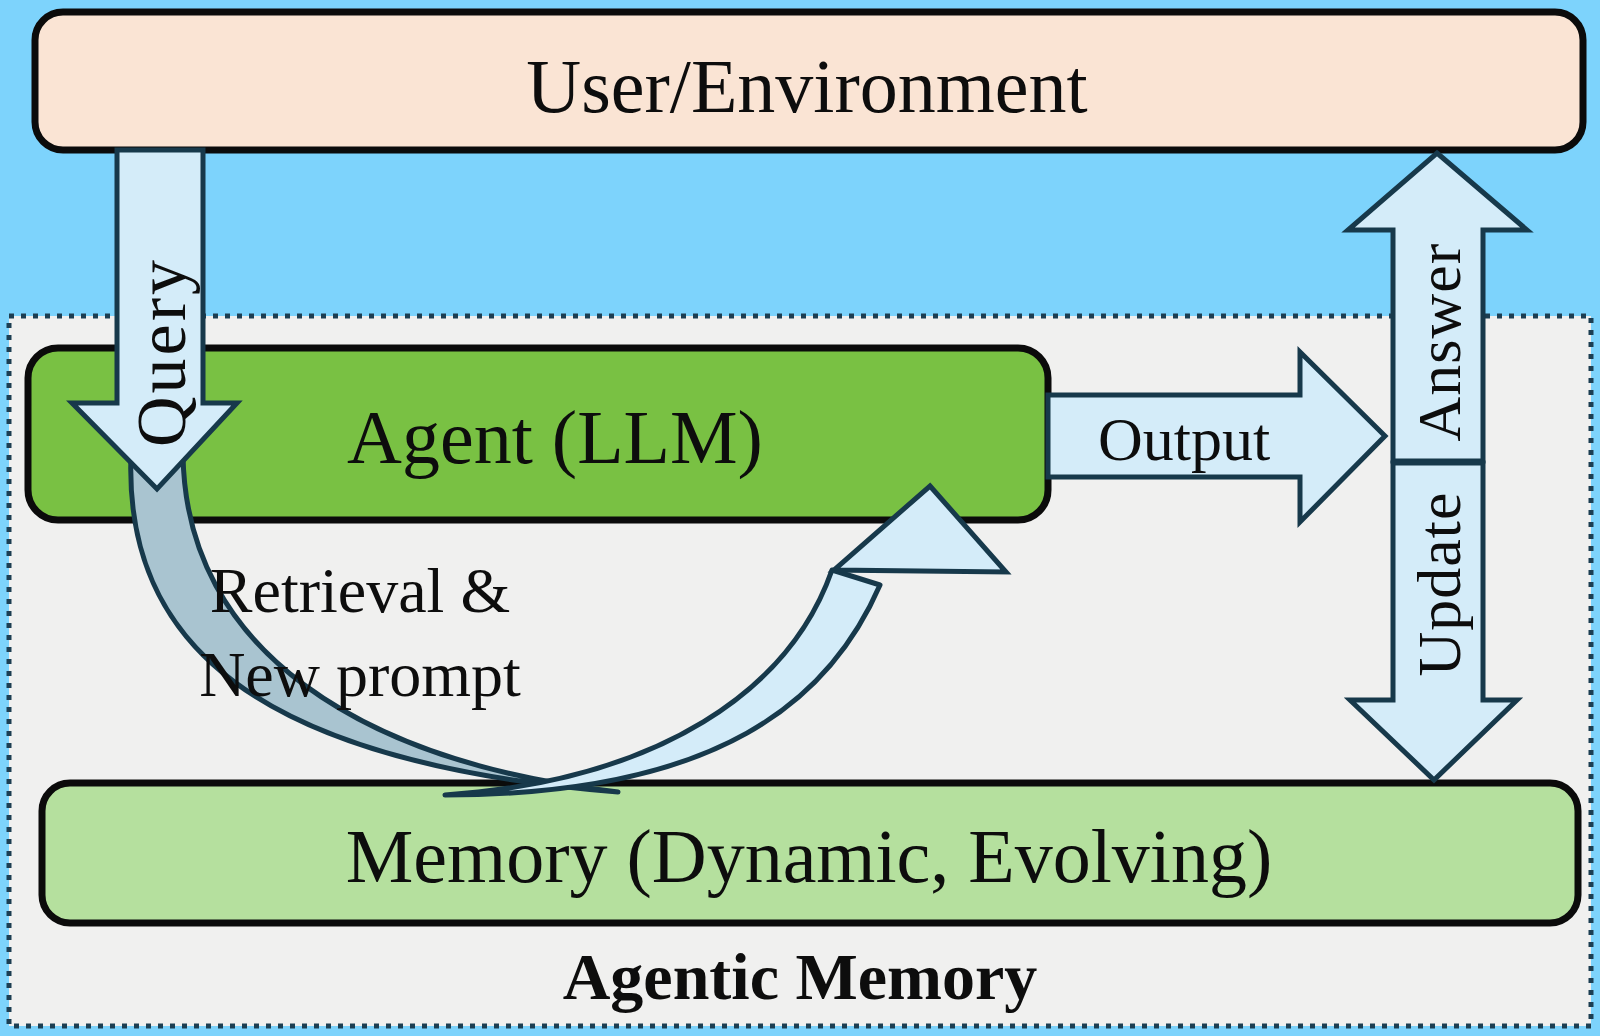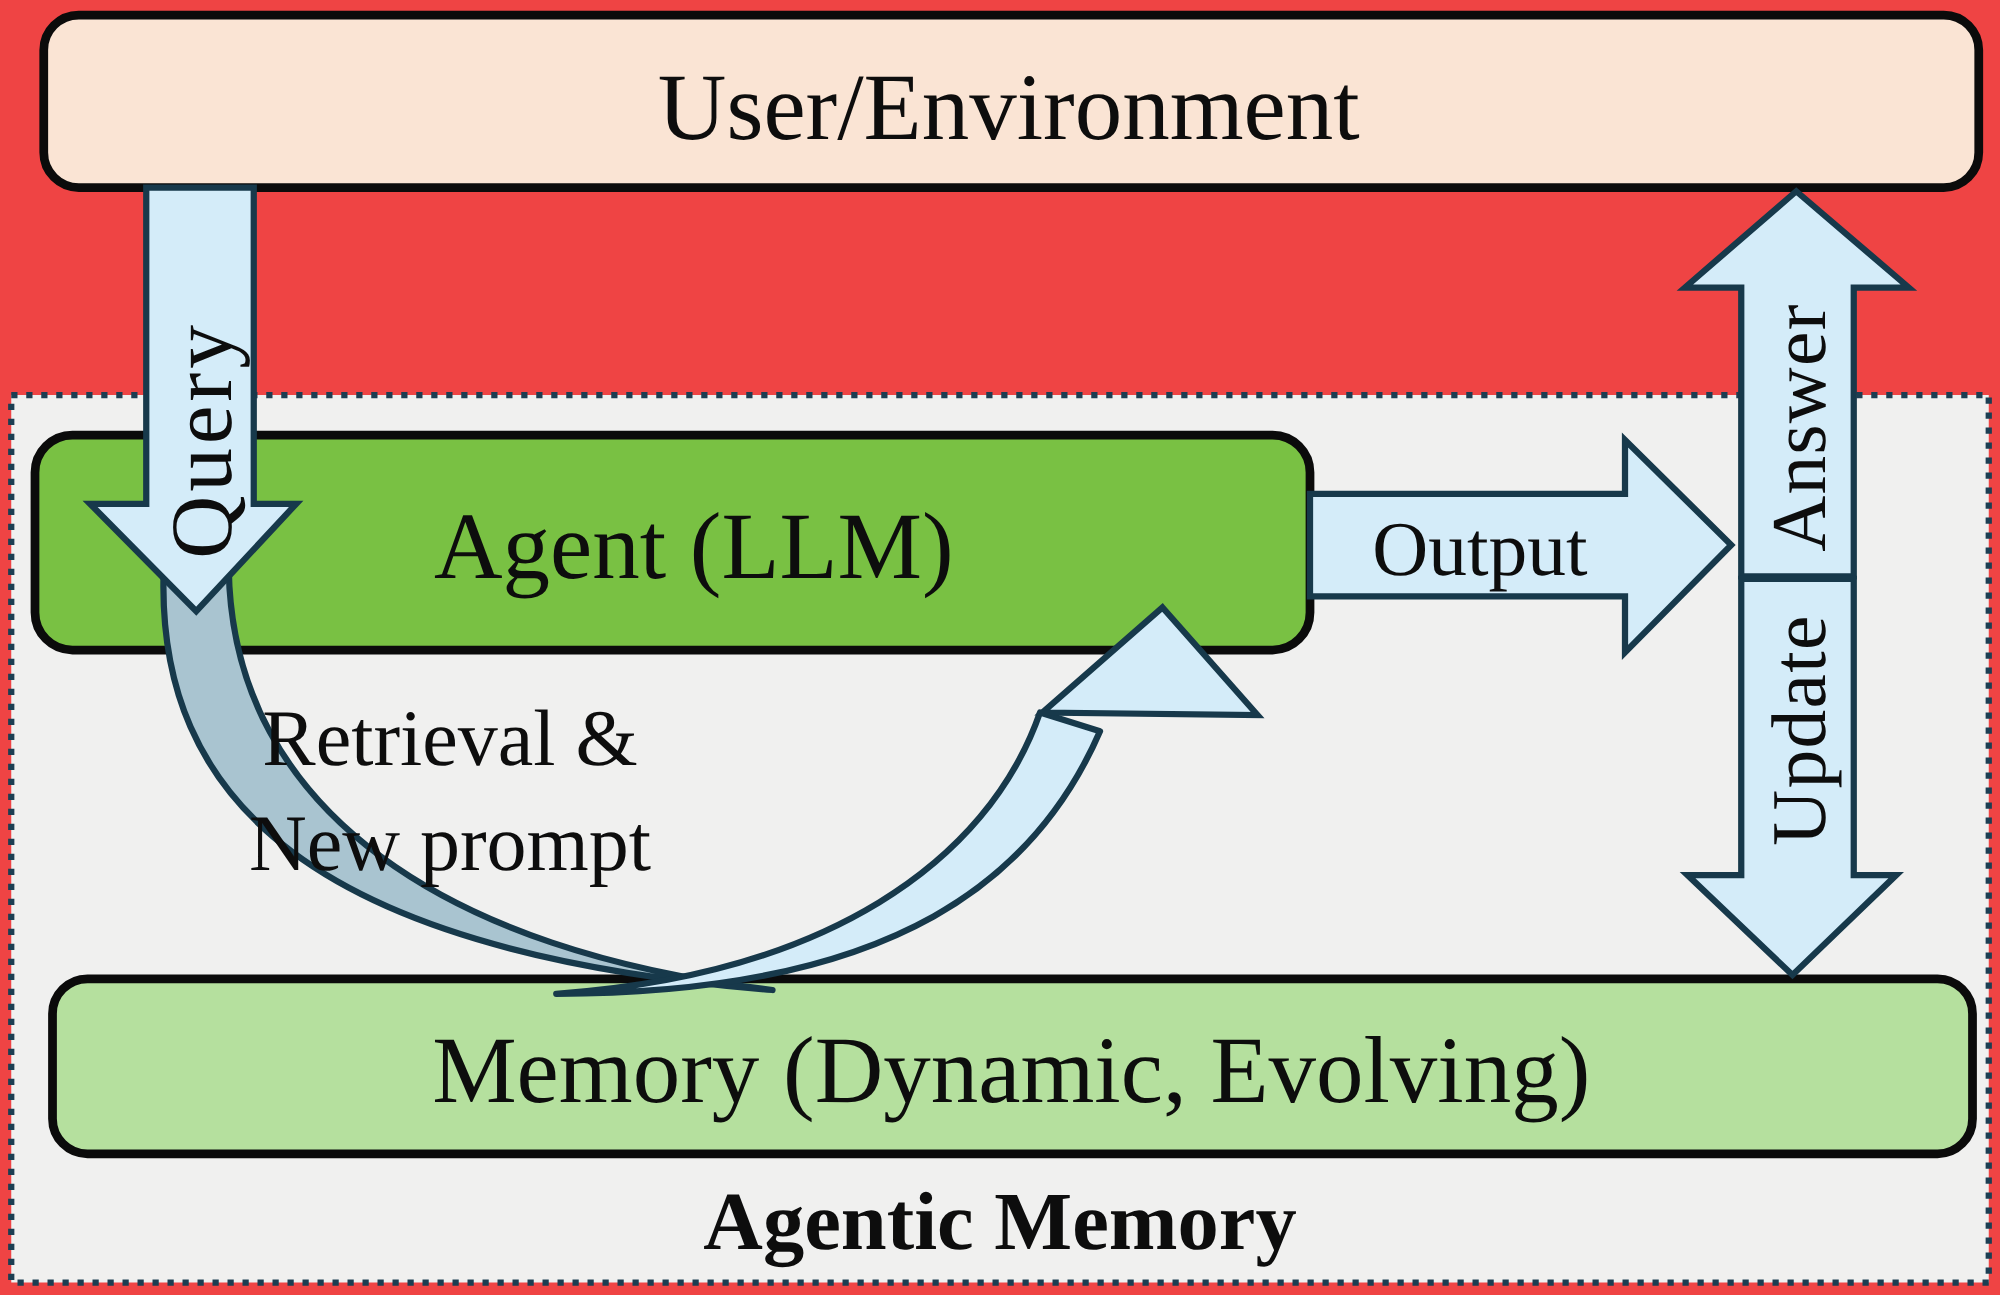--- a/index.html
+++ b/index.html
@@ -1,16 +1,16 @@
 <!DOCTYPE html>
 <html><head>
 <meta charset="utf-8">
 <style>
   html,body{margin:0;padding:0;background:#ffffff;}
-  .stage{position:relative;width:1600px;height:1036px;background:#ef4444;overflow:hidden;}
+  .stage{position:relative;width:1600px;height:1036px;background:#7dd3fc;overflow:hidden;}
   svg{display:block;}
   .boxline{stroke:#0b0b0b;stroke-width:7;}
   .arrow{stroke:#17394b;stroke-width:5;stroke-linejoin:miter;}
   .band{stroke:#17394b;stroke-width:5;stroke-linejoin:round;}
   .dashed{stroke:#1c3e52;stroke-width:5;stroke-dasharray:5 7;}
   text{fill:#0d0d0d;font-family:"Liberation Serif","DejaVu Serif",serif;}
   .boxlabel{font-size:76px;}
   .outlabel{font-size:62px;}
   .qlabel{font-size:70px;letter-spacing:3px;}
   .vlabel{font-size:62px;letter-spacing:1px;}

